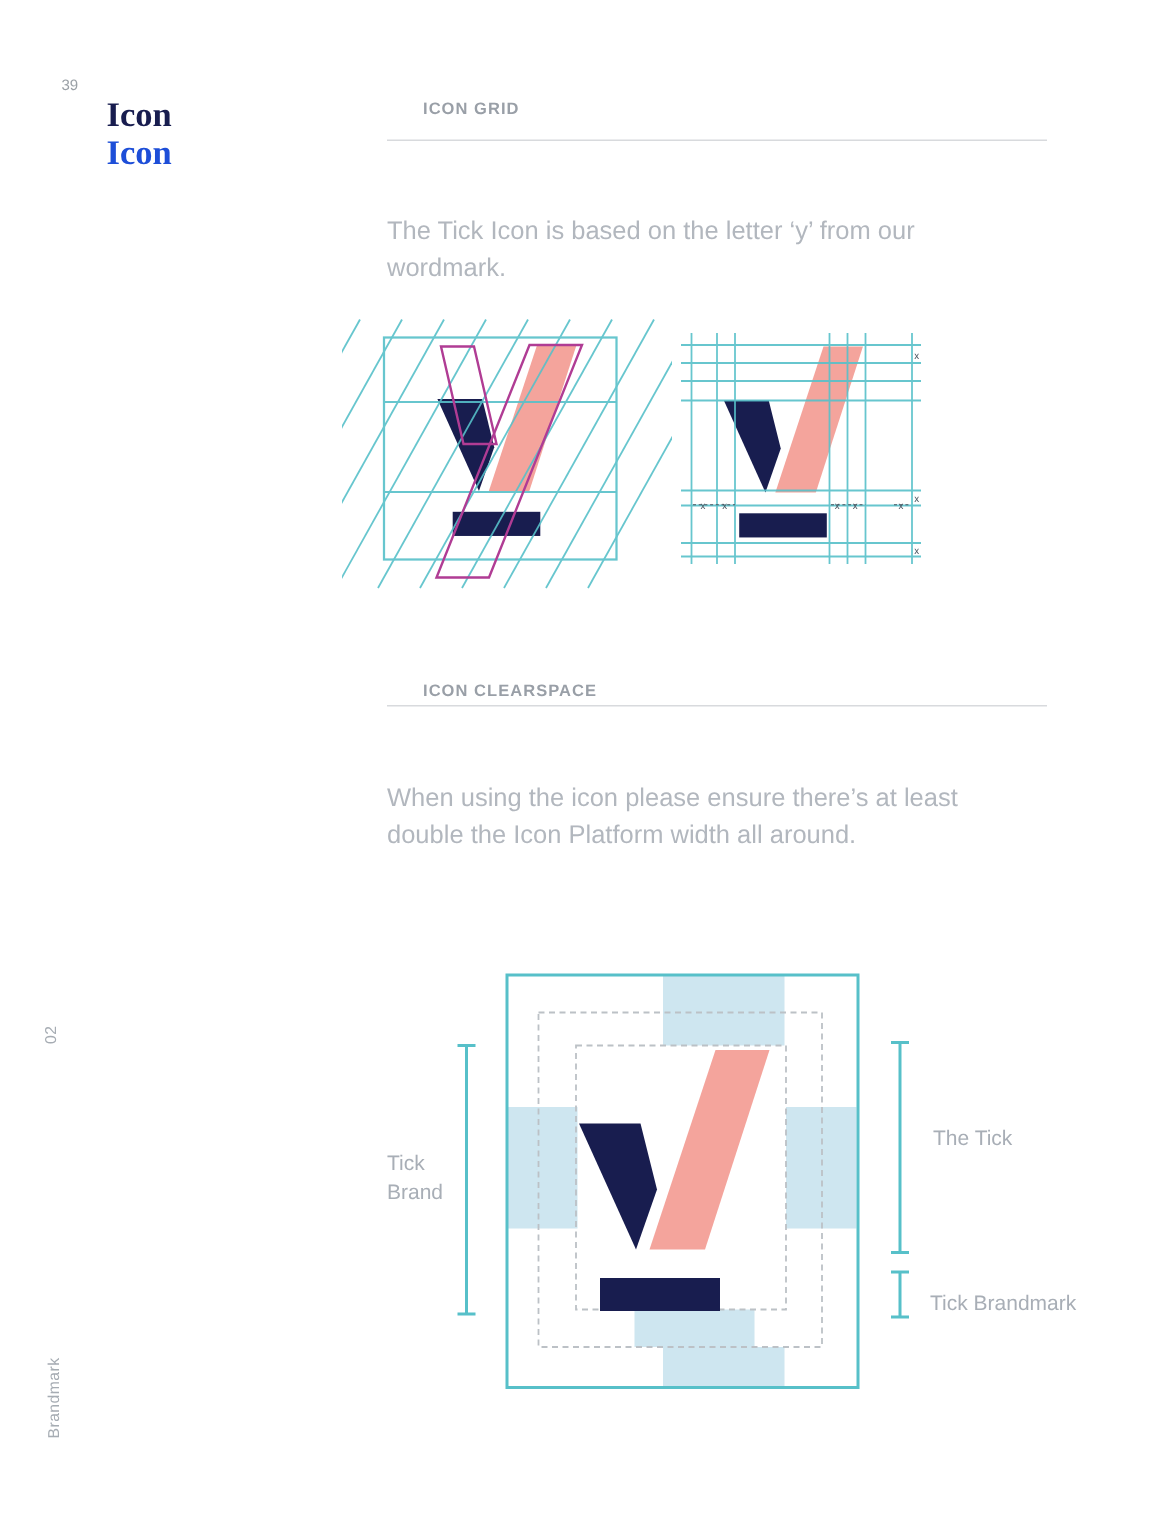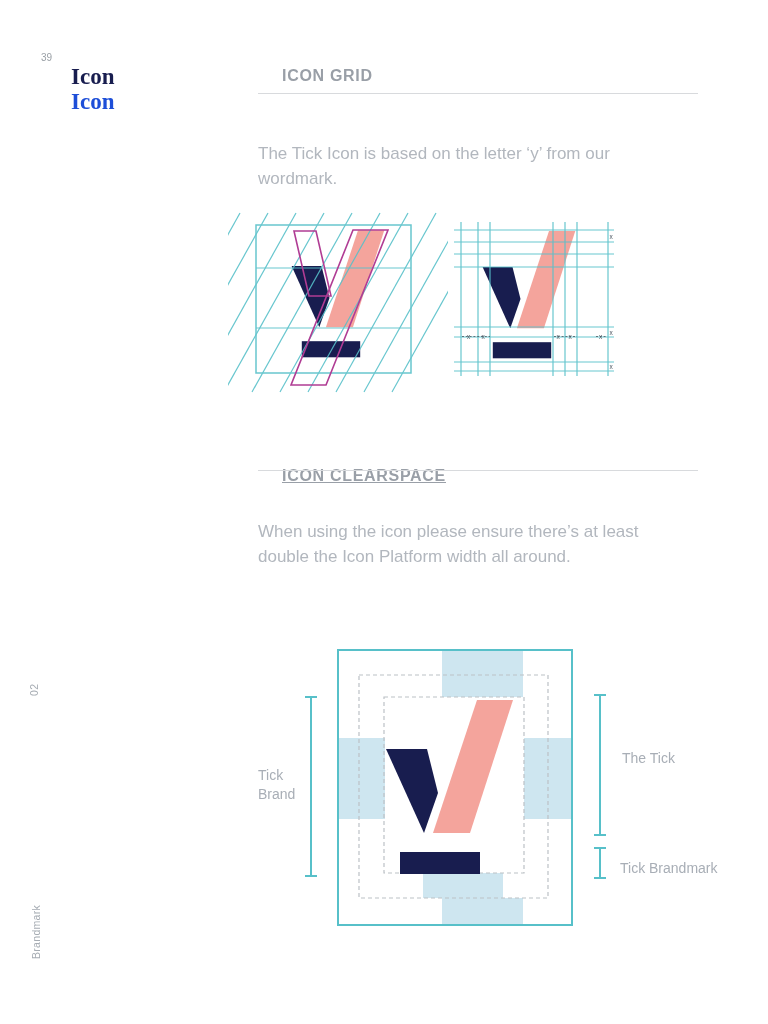--- a/index.html
+++ b/index.html
@@ -4,21 +4,21 @@
 <style>
   html,body{margin:0;padding:0;}
   body{width:768px;height:1024px;background:#ffffff;position:relative;overflow:hidden;
        font-family:"Liberation Sans",sans-serif;}
   .abs{position:absolute;}
   .page-num{left:29px;top:52px;font-size:10px;color:#9aa0a6;margin-left:12px;}
   .title{left:71px;top:64px;font-family:"Liberation Serif","DejaVu Serif",serif;
          font-size:23px;font-weight:700;line-height:25px;margin:0;}
   .title .t1{display:block;color:#181d4f;}
   .title .t2{display:block;color:#1d4ed8;}
-  .sec-head{left:258px;font-size:16px;font-weight:700;letter-spacing:.7px;color:#999fa7;padding-left:24px;}
+  .sec-head{left:258px;font-size:11px;font-weight:700;letter-spacing:.7px;color:#999fa7;padding-left:24px;}
   .rule{left:258px;width:440px;height:1px;background:#d8dadd;}
   .body-text{left:258px;font-size:17px;line-height:25px;color:#b2b7be;margin:0;}
   .lbl{font-size:14px;line-height:19px;color:#a8aeb6;}
   .v-text{transform:rotate(-90deg);transform-origin:0 0;font-size:10.5px;color:#a6acb3;
           letter-spacing:.3px;white-space:nowrap;}
   svg{position:absolute;display:block;}
   svg text.xm{font-size:6.5px;fill:#4a5560;font-family:"Liberation Sans",sans-serif;}
 </style>
 </head>
 <body>
@@ -101,21 +101,21 @@
       <text class="xm" x="481.5" y="339">x</text>
       <text class="xm" x="556.5" y="339">x</text>
       <text class="xm" x="568.5" y="339">x</text>
       <text class="xm" x="599" y="339">x</text>
       <text class="xm" x="609.5" y="239">x</text>
       <text class="xm" x="609.5" y="334.5">x</text>
       <text class="xm" x="609.5" y="369">x</text>
     </g>
   </svg>
 
-  <div class="abs sec-head" style="top:467px;text-decoration:underline;">ICON CLEARSPACE</div>
+  <div class="abs sec-head" style="top:455px;">ICON CLEARSPACE</div>
   <div class="abs rule" style="top:470px;"></div>
   <p class="abs body-text" style="top:519px;width:412px;">When using the icon please ensure there’s at least double the Icon Platform width all around.</p>
 
   <svg style="left:300px;top:645px;" width="320" height="290" viewBox="300 645 320 290">
 
     <g fill="#cee6f0">
       <rect x="442" y="650" width="81" height="47"></rect>
       <rect x="338" y="738" width="47" height="81"></rect>
       <rect x="524" y="738" width="47" height="81"></rect>
       <rect x="423" y="873" width="80" height="25"></rect>

